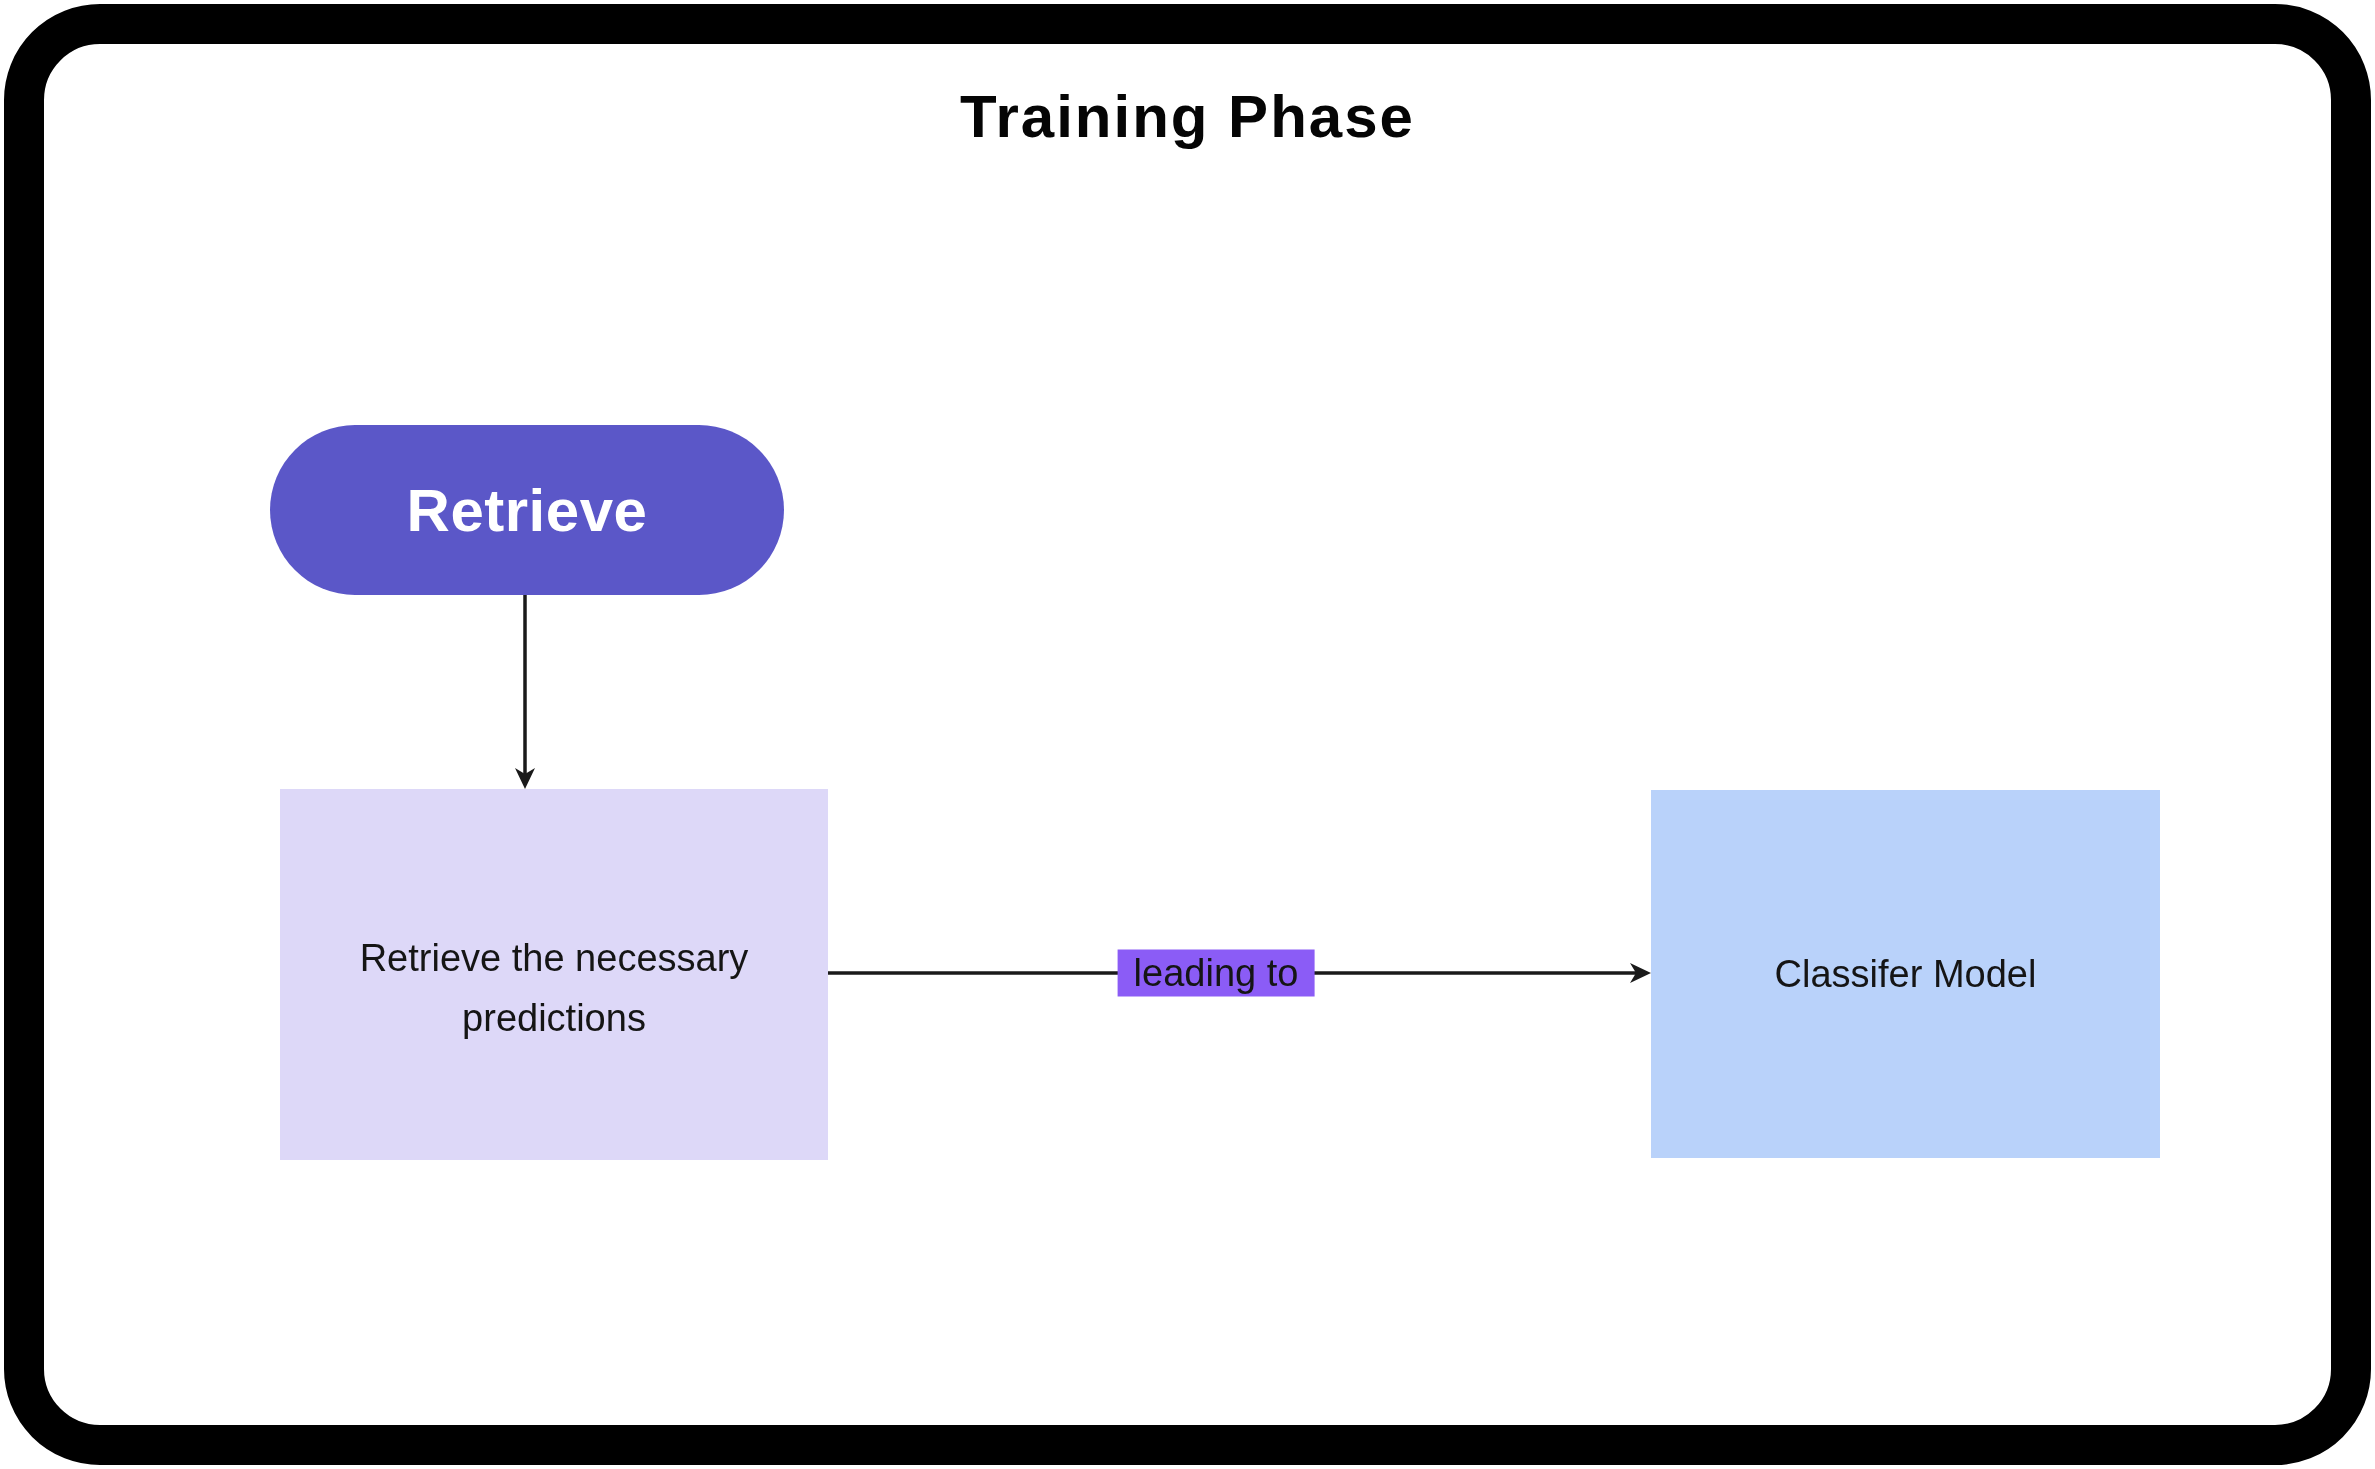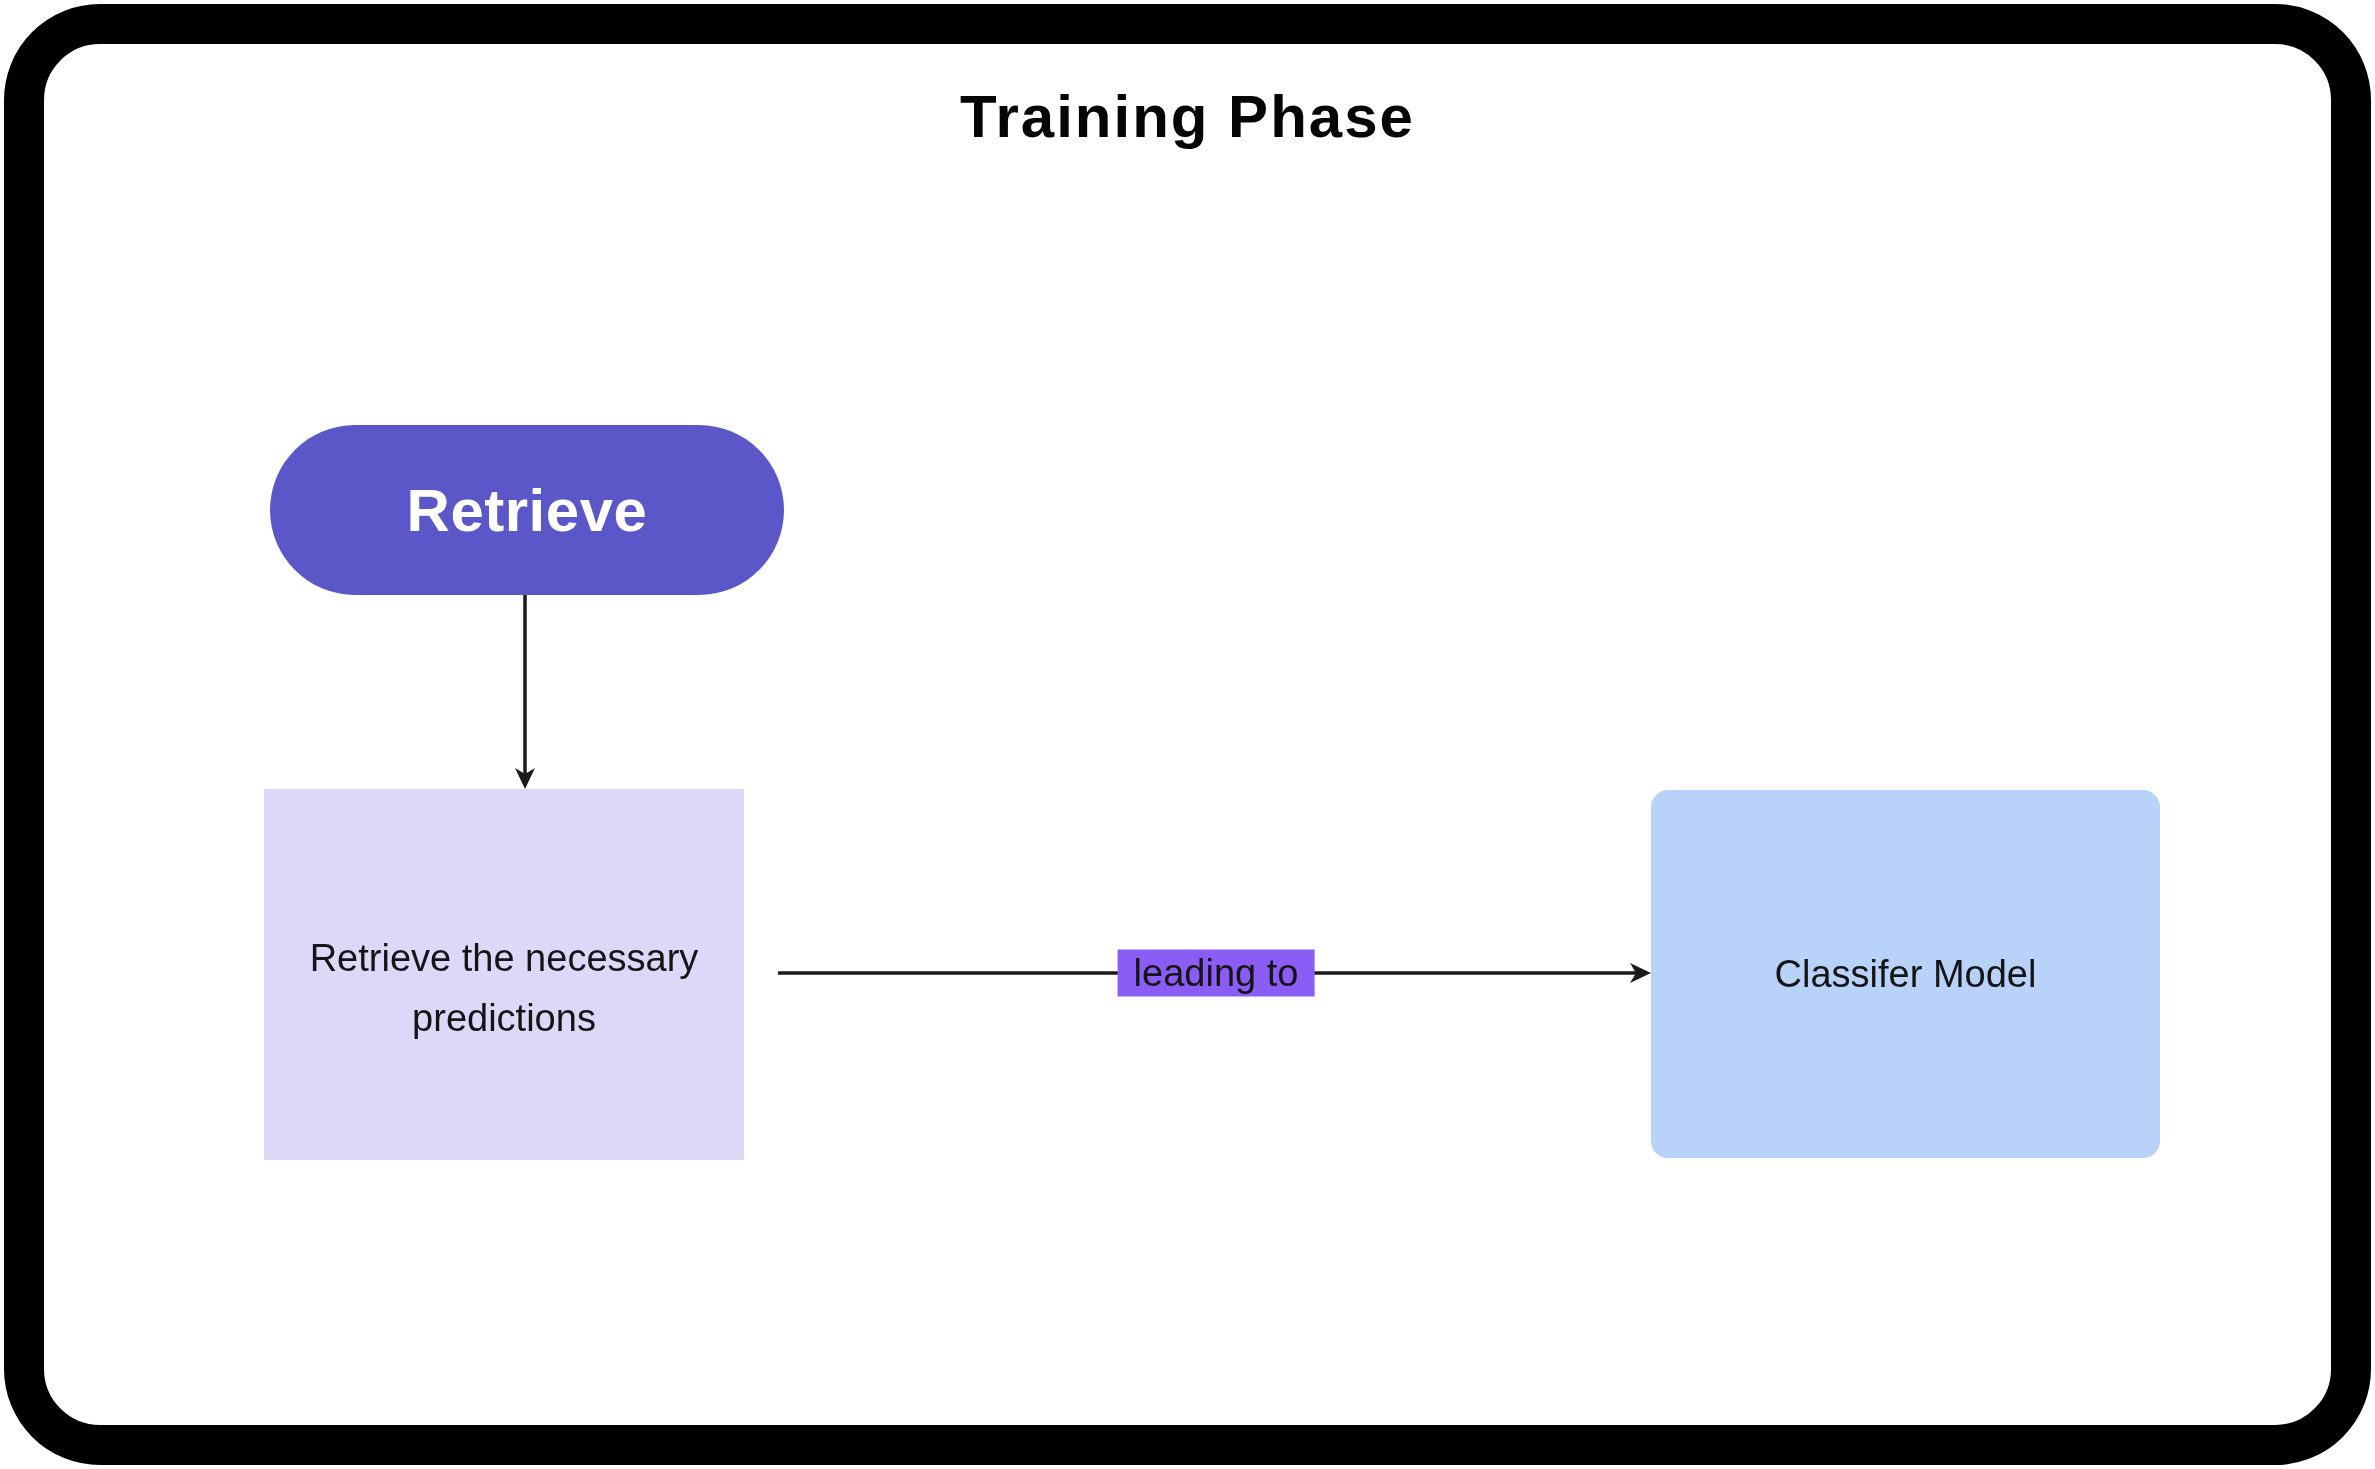--- a/index.html
+++ b/index.html
@@ -41,30 +41,29 @@
   }
 
   .node-dataset {
     left: 270px; top: 425px; width: 514px; height: 170px;
     border-radius: 85px;
     font-size: 60px; font-weight: 700;
     letter-spacing: 0.5px;
   }
 
   .node-retrieve {
-    left: 264px; top: 789px; width: 480px; height: 371px;
+    left: 280px; top: 789px; width: 548px; height: 371px;
     font-size: 38px; line-height: 60px;
     flex-direction: column;
     padding-top: 26px;
   }
 
   .node-classifier {
     left: 1651px; top: 790px; width: 509px; height: 368px;
     font-size: 38px;
-    border-radius: 17px;
   }
 
   .edge-label {
     position: absolute;
     left: 1216px; top: 973px;
     transform: translate(-50%, -50%);
     background: #8b5cf6;
     padding: 2px 16px;
     font-size: 38px;
     color: #151515;

